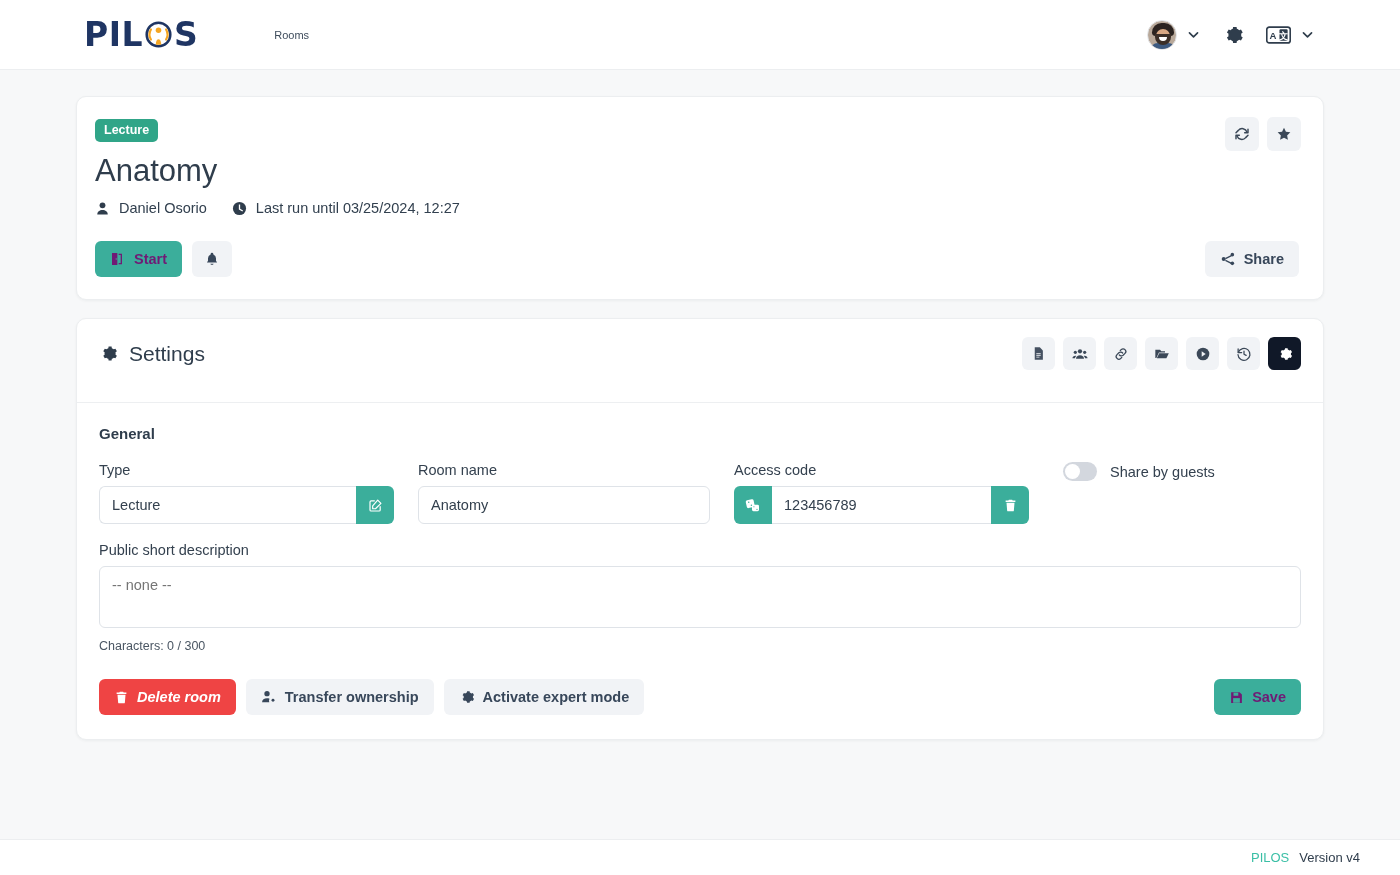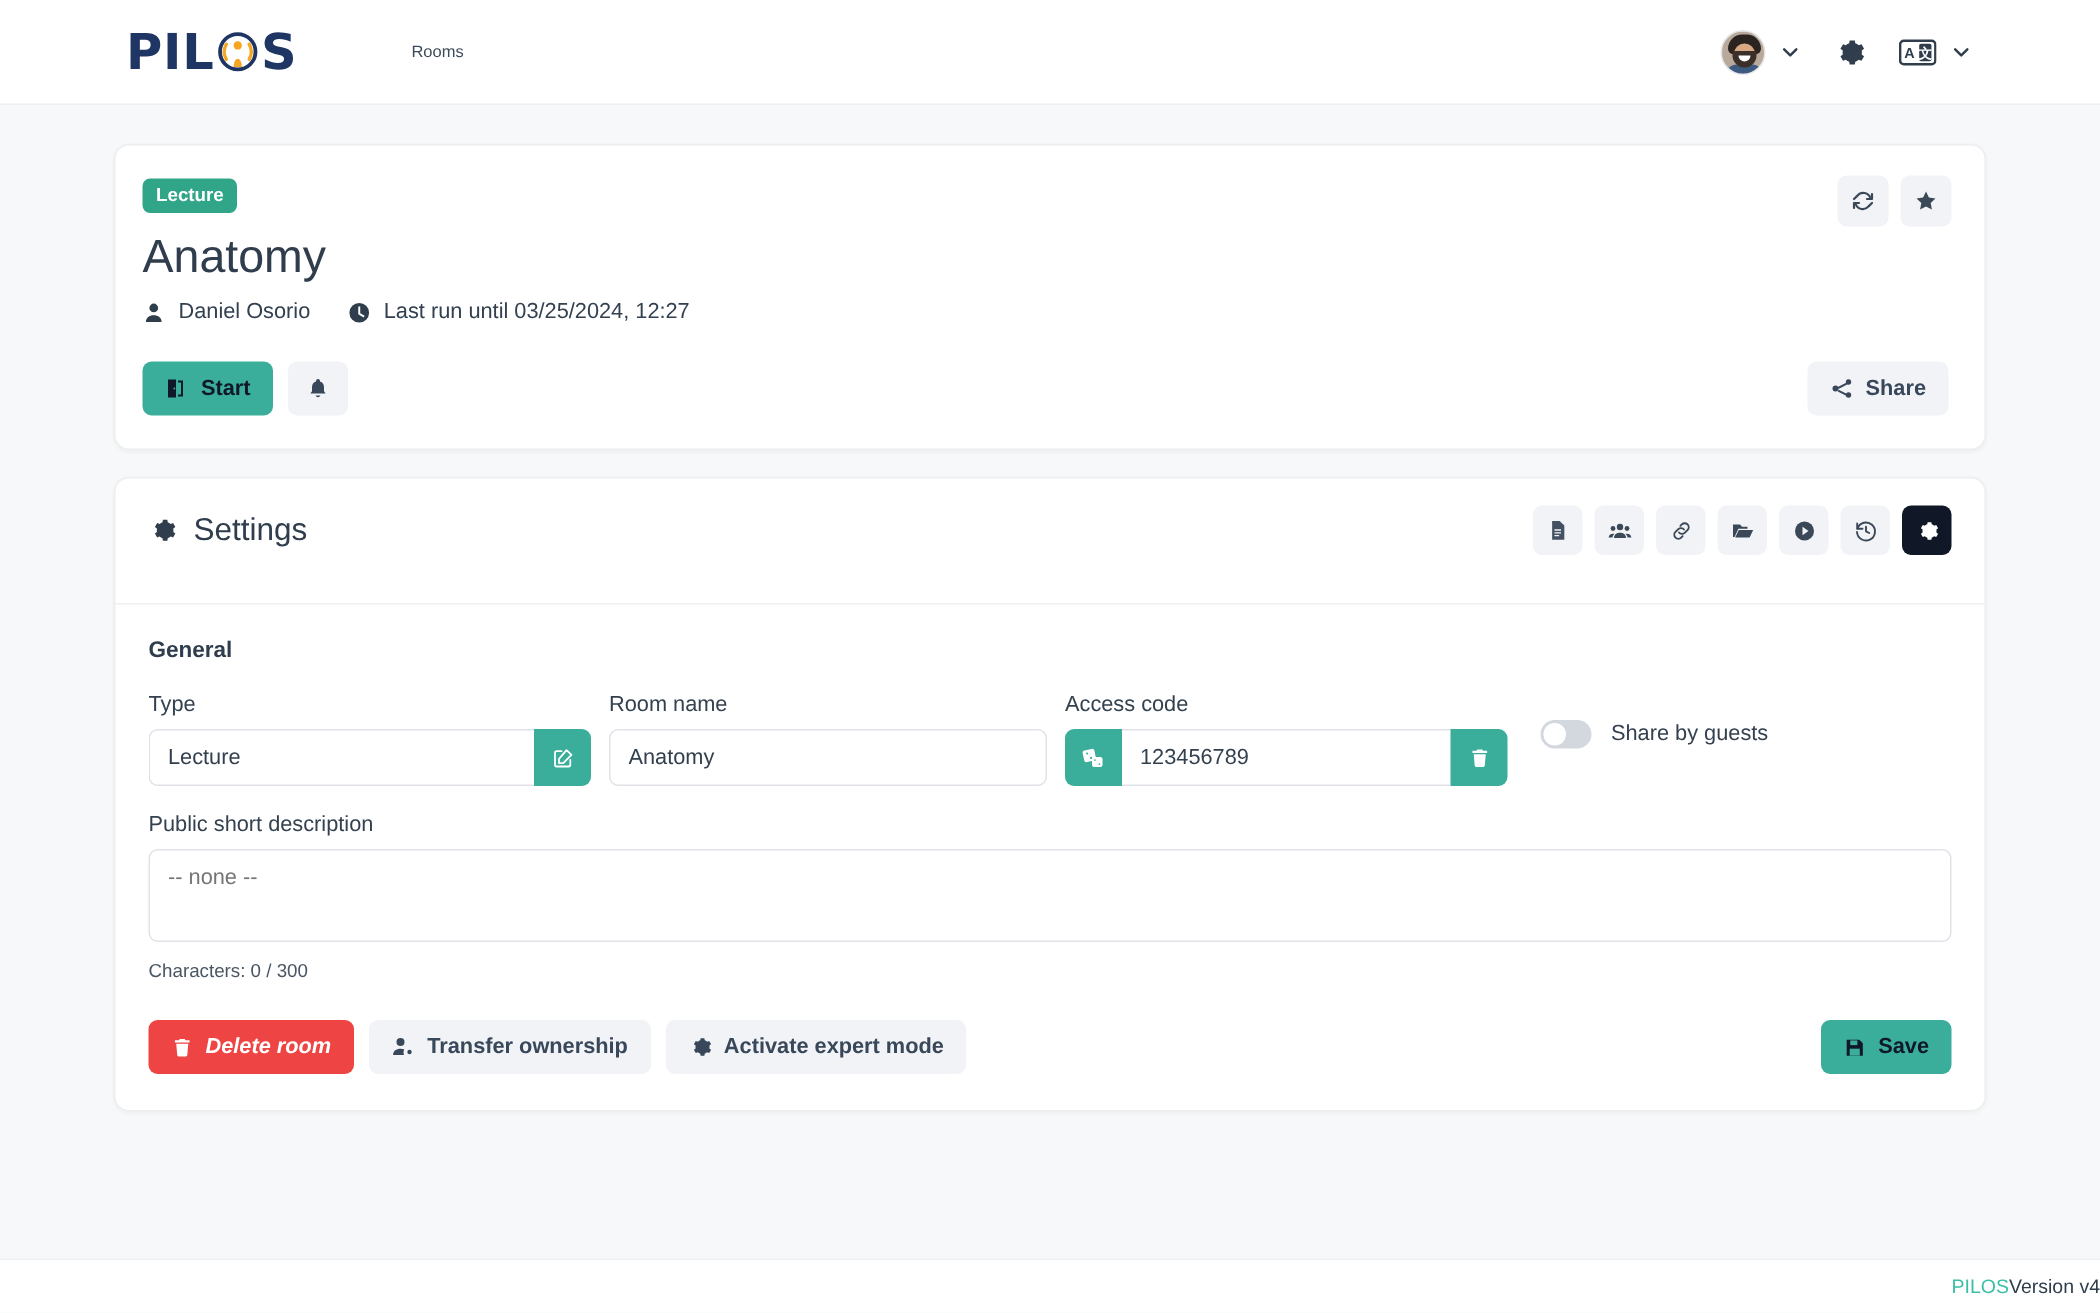--- a/index.html
+++ b/index.html
@@ -139,21 +139,21 @@
     margin-top: 25px;
   }
   .btn {
     border: none; cursor: pointer;
     border-radius: 6px;
     font-size: 14.5px;
     display: inline-flex; align-items: center; gap: 8px;
     padding: 10px 15px;
     font-family: "Liberation Sans", sans-serif;
   }
-  .btn-teal { background: #3bae9b; color: #0f172a; font-weight: 600; }
+  .btn-teal { background: #3bae9b; color: #701a75; font-weight: 600; }
   .btn-light { background: #f1f3f6; color: #38475a; font-weight: 600; }
   .btn-danger { background: #ef4444; color: #ffffff; font-weight: 700; font-style: italic; }
   .btn-icon-only { padding: 10px 12px; }
   .spacer { flex: 1; }
 
   
   .settings-card { margin-top: 18px; }
   .settings-head {
     display: flex; align-items: center;
     padding: 18px 22px 32px 22px;
@@ -169,21 +169,21 @@
     background: #f1f3f6; border: none; cursor: pointer;
     display: flex; align-items: center; justify-content: center;
     color: #3b4858;
   }
   .tab-btn.active { background: #101828; color: #ffffff; }
 
   .settings-body { padding: 22px 22px 24px 22px; }
   .section-title { font-size: 15px; font-weight: 700; color: #2f3d4c; margin: 0 0 20px 0; }
   .field-label { font-size: 14.5px; color: #34414f; margin-bottom: 8px; display: block; }
 
-  .row { display: flex; align-items: center; gap: 0; }
+  .row { display: flex; align-items: flex-start; gap: 12px; }
   .col-type { width: 295px; margin-right: 12px; }
   .col-name { width: 292px; margin-right: 12px; }
   .col-code { width: 295px; margin-right: 22px; }
 
   .input-group { display: flex; align-items: stretch; }
   .text-input {
     height: 38px;
     border: 1px solid #dfe3e8;
     border-radius: 6px;
     padding: 0 12px;
@@ -236,20 +236,22 @@
 
   .bottom-bar { display: flex; align-items: center; margin-top: 26px; gap: 10px; }
 
   
   .footer {
     position: absolute; left: 0; right: 0; bottom: 0;
     height: 36px;
     border-top: 1px solid #eceef0;
     background: #ffffff;
     display: flex; align-items: center; justify-content: flex-end;
+    padding-right: 40px;
+    gap: 10px;
     font-size: 13px;
   }
   .footer-brand { color: #3bbfa6; text-decoration: none; cursor: pointer; }
   .footer-version { color: #2f3d4c; }
 
   svg { display: block; }
 </style>
 </head>
 <body>
 

